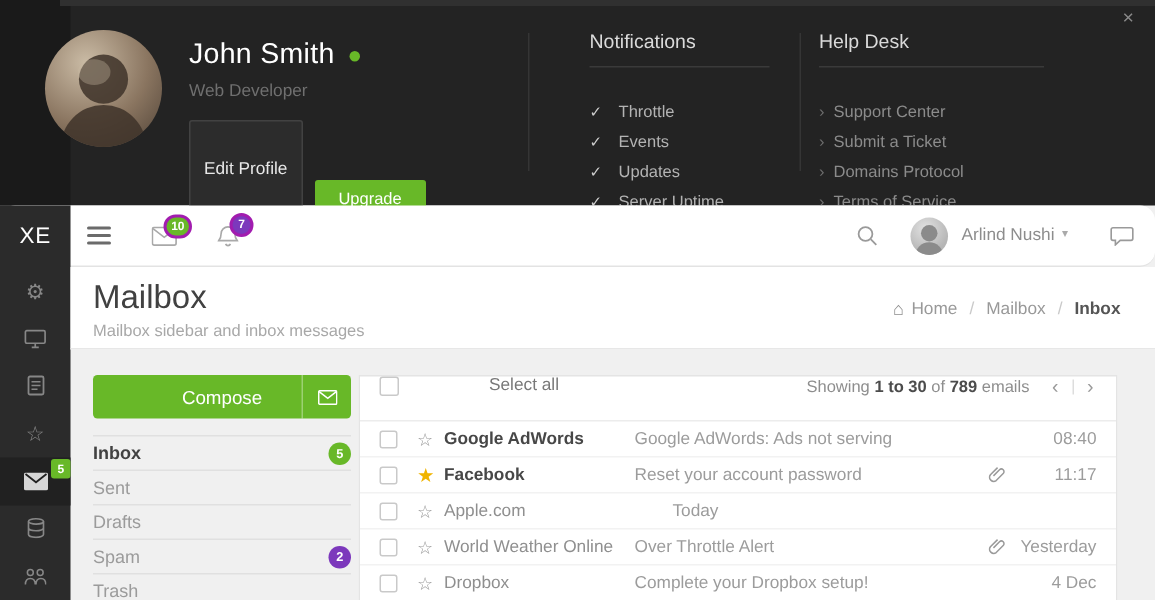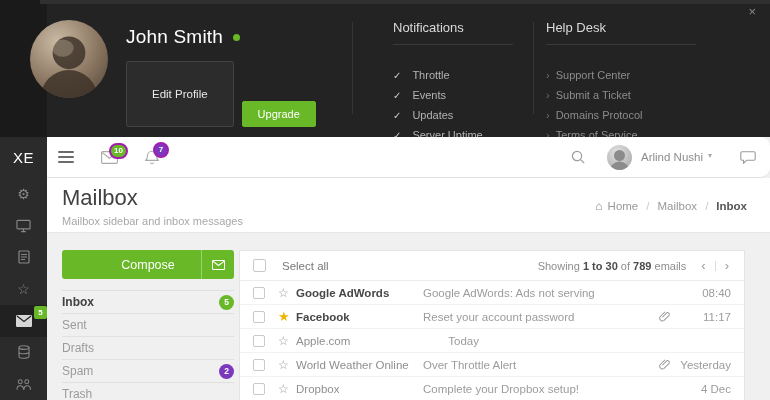--- a/index.html
+++ b/index.html
@@ -27,21 +27,21 @@
   }
   .avatar-big svg { position:absolute; left:0; top:0; }
   .profile-info { margin-left:18px; padding-top:6px; }
   .name-row { display:flex; align-items:center; }
   .user-name { color:#ffffff; font-size:19px; font-weight:400; letter-spacing:.2px; }
   .online-dot { width:7px; height:7px; border-radius:50%; background:#68b828; margin-left:10px; }
   .user-role { color:#6f6f6f; font-size:11.5px; margin-top:7px; }
   .profile-btns { display:flex; margin-top:13px; }
   .btn-dark {
     background:#2c2c2c; border:1px solid #424242; color:#e8e8e8;
-    font-size:11.5px; padding:6px 25px; border-radius:2px; cursor:pointer;
+    font-size:11.5px; padding:6px 9px; border-radius:2px; cursor:pointer;
     font-family:inherit;
   }
   .btn-green {
     background:#68b828; border:1px solid #68b828; color:#fff;
     font-size:11px; padding:6px 15px; border-radius:2px; margin-left:8px; cursor:pointer;
     font-family:inherit;
     margin-top:40px;
   }
   .v-divider { position:absolute; top:22px; height:92px; width:1px; background:#353535; }
   .v-div-1 { left:352px; } .v-div-2 { left:533px; }
@@ -136,21 +136,21 @@
   .f-badge {
     width:15px; height:15px; border-radius:50%; color:#fff; font-size:8.5px; font-weight:bold;
     display:flex; align-items:center; justify-content:center;
   }
 
   
   .mail-card {
     position:absolute; left:192px; top:17px; width:506px;
     background:#ffffff; border:1px solid #e4e4e4;
   }
-  .card-header { height:30px; display:flex; align-items:center; padding:0 13px; border-bottom:1px solid #ececec; }
+  .card-header { height:30px; display:flex; align-items:flex-start; padding:0 13px; border-bottom:1px solid #ececec;gap:44px; }
   .checkbox {
     width:13px; height:13px; border:1px solid #c9c9c9; border-radius:2px; background:#fff;
     flex:none; cursor:pointer;
   }
   .select-all-label { margin-left:16px; font-size:11.5px; color:#787878; }
   .header-right { margin-left:auto; display:flex; align-items:center; }
   .showing { font-size:11px; color:#8e8e8e; }
   .showing b { color:#4c4c4c; }
   .pager { display:flex; align-items:center; margin-left:13px; }
   .pager-arrow { color:#9a9a9a; font-size:13px; line-height:1; cursor:pointer; padding:0 2px; }
@@ -188,20 +188,21 @@
         <circle cx="50" cy="42" r="21" fill="#3e3329" opacity="0.85"></circle>
         <path d="M13 102 a37 38 0 0 1 74 0 z" fill="#3e3329" opacity="0.85"></path>
         <ellipse cx="42" cy="36" rx="14" ry="11" fill="#c9b9a4" opacity="0.35"></ellipse>
       </svg>
     </div>
     <div class="profile-info">
       <div class="name-row">
         <span class="user-name">John Smith</span>
         <span class="online-dot"></span>
       </div>
+      <div class="user-role">Web Developer</div>
       <div class="profile-btns">
         <button class="btn-dark">Edit Profile</button>
         <button class="btn-green">Upgrade</button>
       </div>
     </div>
   </div>
 
   <div class="v-divider v-div-1"></div>
   <div class="v-divider v-div-2"></div>
 

